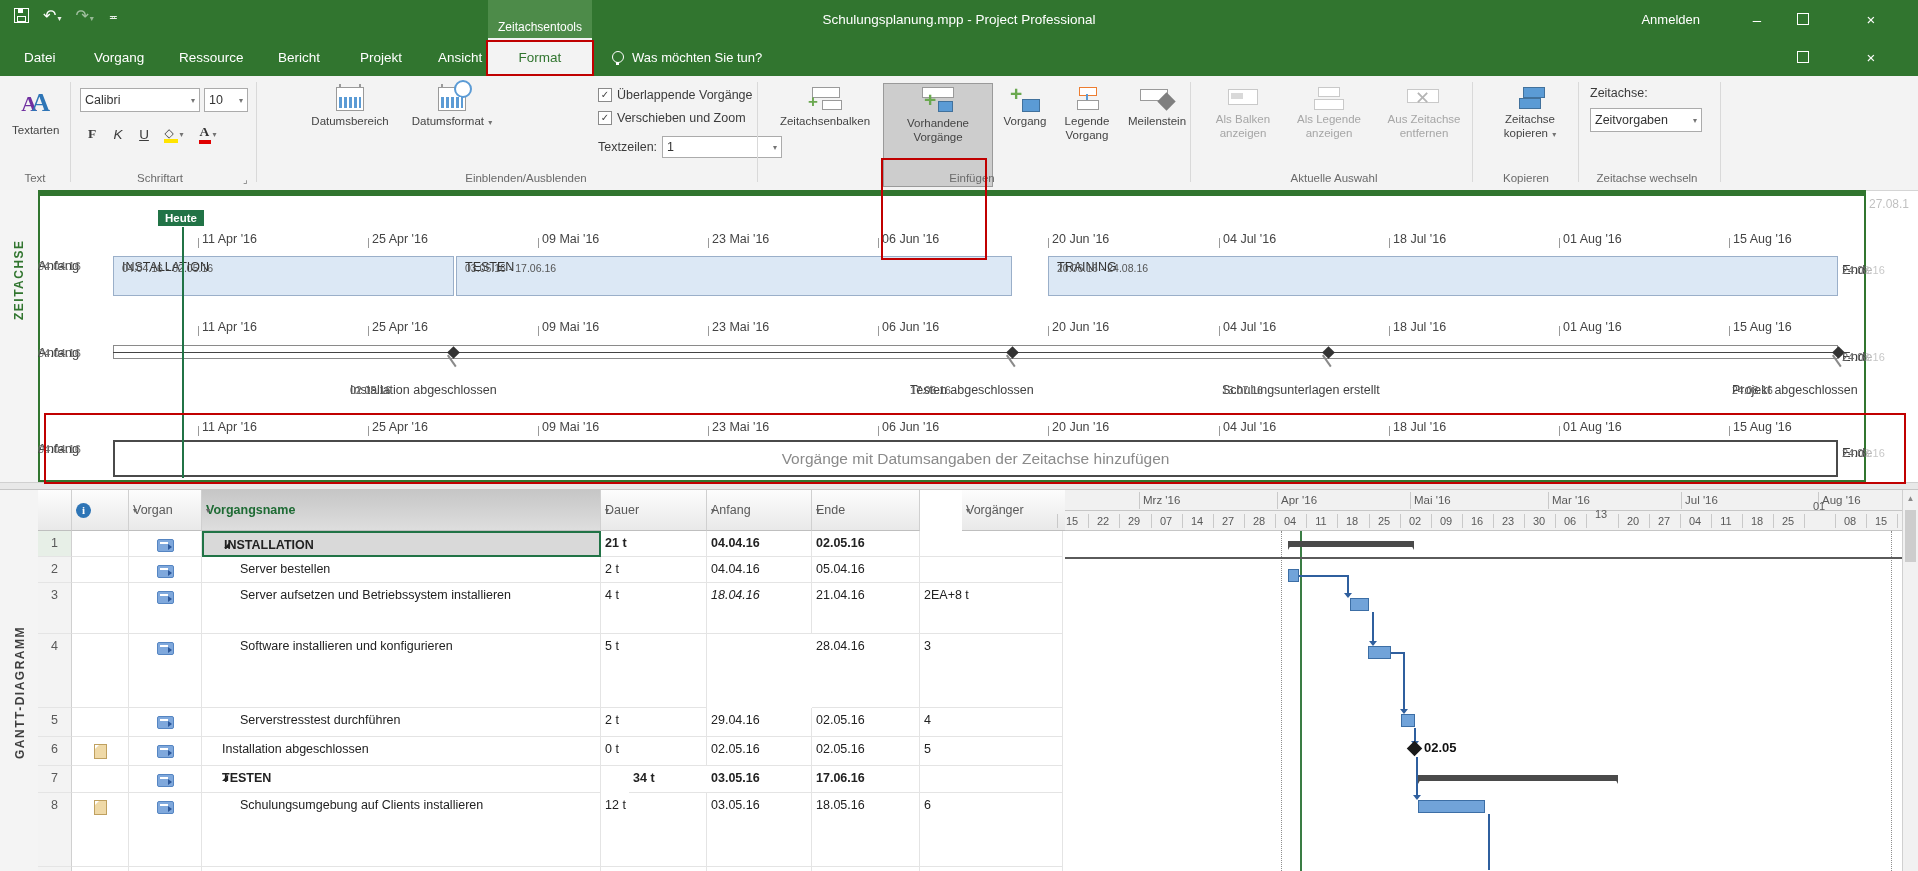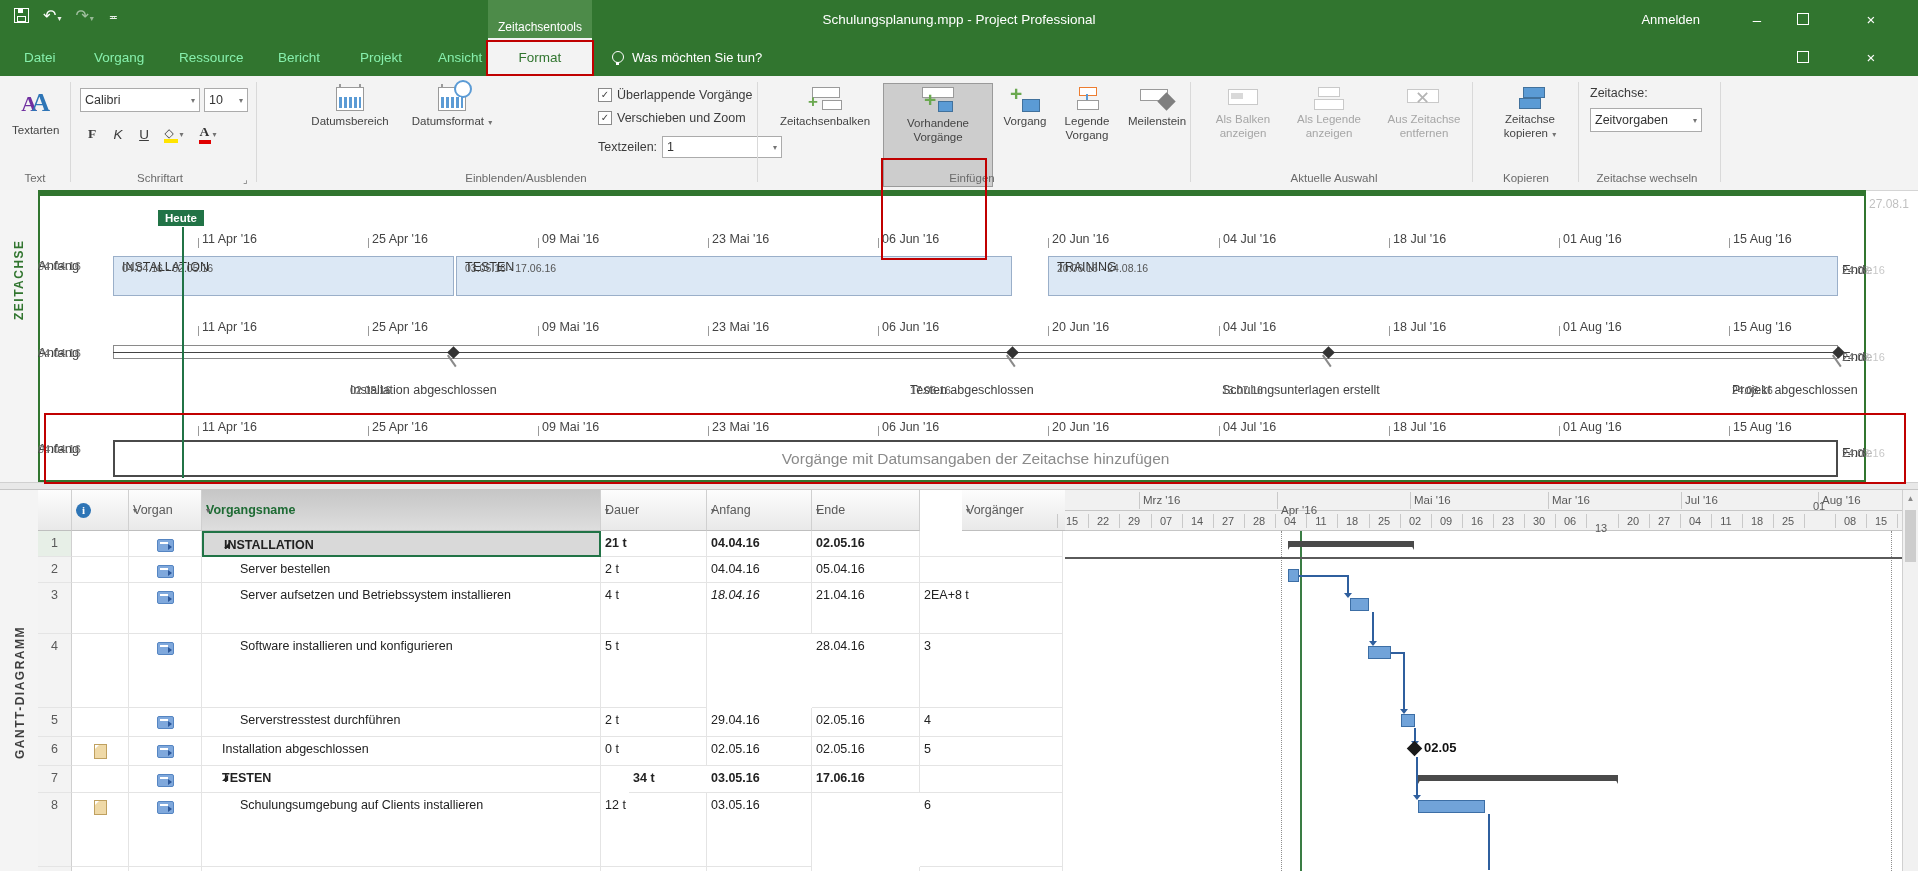--- a/index.html
+++ b/index.html
@@ -18,21 +18,21 @@
   .ctxtools{position:absolute;left:488px;top:0;width:104px;height:38px;background:#4D8B49;color:#fff;
             font-size:12px;display:flex;align-items:flex-end;justify-content:center;padding-bottom:4px;box-sizing:border-box;}
   .wintitle{position:absolute;left:0;right:0;top:0;height:38px;display:flex;align-items:center;justify-content:center;
             color:#fff;font-size:13.5px;pointer-events:none;}
   .signin{position:absolute;right:218px;top:0;height:38px;display:flex;align-items:center;color:#fff;font-size:13px;}
   .winbtn{position:absolute;top:0;width:46px;height:38px;display:flex;align-items:center;justify-content:center;color:#fff;font-size:15px;}
   .restore-glyph{width:10px;height:10px;border:1.4px solid #fff;display:inline-block;}
   
   .tabrow{position:absolute;left:0;top:38px;width:1918px;height:38px;background:#31752F;}
   .tab{position:absolute;top:0;height:38px;display:flex;align-items:center;justify-content:center;
-       color:#86efac;font-size:13.5px;padding:0 16px;box-sizing:border-box;}
+       color:#ffffff;font-size:13.5px;padding:0 16px;box-sizing:border-box;}
   .tab.active{background:#F3F3F3;color:#31752F;}
   .redbox{position:absolute;border:2.5px solid #C00000;box-sizing:border-box;pointer-events:none;z-index:40;}
   .tellme{position:absolute;left:612px;top:0;height:38px;display:flex;align-items:center;gap:8px;color:#fff;font-size:13px;}
   .bulb{width:10px;height:10px;border:1.6px solid #fff;border-radius:50%;position:relative;display:inline-block;}
   .bulb:after{content:"";position:absolute;left:2.5px;top:10px;width:3px;height:3px;background:#fff;}
   
   .ribbon{position:absolute;left:0;top:76px;width:1918px;height:114px;background:#F3F3F3;border-bottom:1px solid #D5D5D5;}
   .gsep{position:absolute;top:6px;height:100px;width:1px;background:#D9D9D9;}
   .glabel{position:absolute;top:96px;font-size:11.5px;color:#6a6a6a;text-align:center;}
   .bigbtn{position:absolute;top:4px;display:flex;flex-direction:column;align-items:center;gap:3px;
@@ -474,21 +474,21 @@
       <div class="thead" style="left: 129px; top: 0px; width: 73px; height: 41px; position: absolute;">Vorgan<div class="flt" style="position: absolute;">▾</div></div>
       <div class="thead sel" style="left: 202px; top: 0px; width: 399px; height: 41px; position: absolute;">Vorgangsname<div class="flt" style="position: absolute;">▾</div></div>
       <div class="thead" style="left: 601px; top: 0px; width: 106px; height: 41px; position: absolute;">Dauer<div class="flt" style="position: absolute;">▾</div></div>
       <div class="thead" style="left: 707px; top: 0px; width: 105px; height: 41px; position: absolute;">Anfang<div class="flt" style="position: absolute;">▾</div></div>
       <div class="thead" style="left: 812px; top: 0px; width: 108px; height: 41px; position: absolute;">Ende<div class="flt" style="position: absolute;">▾</div></div>
       <div class="thead" style="left: 920px; top: 0px; width: 143px; height: 41px; position: absolute; margin-left: 42px;">Vorgänger<div class="flt" style="position: absolute;">▾</div></div>
       <div class="ghead" style="left: 1065px; top: 0px; width: 853px; height: 21px; position: absolute;"></div>
       <div class="ghead" style="left: 1065px; top: 21px; width: 853px; height: 20px; position: absolute;"></div>
       <div class="mon" style="left: 1143px; top: 4px; position: absolute;">Mrz '16</div>
       <div class="vtick" style="left: 1139px; top: 2px; height: 17px; position: absolute;"></div>
-      <div class="mon" style="left: 1281px; top: 14px; position: absolute; text-align: right;">Apr '16</div>
+      <div class="mon" style="left: 1281px; top: 4px; position: absolute; text-align: right;">Apr '16</div>
       <div class="vtick" style="left: 1277px; top: 2px; height: 17px; position: absolute;"></div>
       <div class="mon" style="left: 1414px; top: 4px; position: absolute;">Mai '16</div>
       <div class="vtick" style="left: 1410px; top: 2px; height: 17px; position: absolute;"></div>
       <div class="mon" style="left: 1552px; top: 4px; position: absolute;">Mar '16</div>
       <div class="vtick" style="left: 1548px; top: 2px; height: 17px; position: absolute;"></div>
       <div class="mon" style="left: 1685px; top: 4px; position: absolute;">Jul '16</div>
       <div class="vtick" style="left: 1681px; top: 2px; height: 17px; position: absolute;"></div>
       <div class="mon" style="left: 1822px; top: 4px; position: absolute;">Aug '16</div>
       <div class="vtick" style="left: 1818px; top: 2px; height: 17px; position: absolute;"></div>
       <div class="wk" style="left: 1072px; top: 25px; position: absolute;">15</div>
@@ -518,21 +518,21 @@
       <div class="wk" style="left: 1446px; top: 25px; position: absolute;">09</div>
       <div class="vtick" style="left: 1431px; top: 24px; height: 14px; position: absolute;"></div>
       <div class="wk" style="left: 1477px; top: 25px; position: absolute;">16</div>
       <div class="vtick" style="left: 1462px; top: 24px; height: 14px; position: absolute;"></div>
       <div class="wk" style="left: 1508px; top: 25px; position: absolute;">23</div>
       <div class="vtick" style="left: 1493px; top: 24px; height: 14px; position: absolute;"></div>
       <div class="wk" style="left: 1539px; top: 25px; position: absolute;">30</div>
       <div class="vtick" style="left: 1524px; top: 24px; height: 14px; position: absolute;"></div>
       <div class="wk" style="left: 1570px; top: 25px; position: absolute;">06</div>
       <div class="vtick" style="left: 1555px; top: 24px; height: 14px; position: absolute;"></div>
-      <div class="wk" style="left: 1601px; top: 32px; position: absolute;">13</div>
+      <div class="wk" style="left: 1601px; top: 18px; position: absolute;">13</div>
       <div class="vtick" style="left: 1586px; top: 24px; height: 14px; position: absolute;"></div>
       <div class="wk" style="left: 1633px; top: 25px; position: absolute;">20</div>
       <div class="vtick" style="left: 1618px; top: 24px; height: 14px; position: absolute;"></div>
       <div class="wk" style="left: 1664px; top: 25px; position: absolute;">27</div>
       <div class="vtick" style="left: 1649px; top: 24px; height: 14px; position: absolute;"></div>
       <div class="wk" style="left: 1695px; top: 25px; position: absolute;">04</div>
       <div class="vtick" style="left: 1680px; top: 24px; height: 14px; position: absolute;"></div>
       <div class="wk" style="left: 1726px; top: 25px; position: absolute;">11</div>
       <div class="vtick" style="left: 1711px; top: 24px; height: 14px; position: absolute;"></div>
       <div class="wk" style="left: 1757px; top: 25px; position: absolute;">18</div>
@@ -621,20 +621,21 @@
       <div class="cell num" style="left: 38px; top: 303px; width: 34px; height: 74px; position: absolute;">8</div>
       <div class="cell" style="left: 72px; top: 303px; width: 57px; height: 74px; position: absolute; justify-content: center; padding-top: 7px;">
         <div class="noteicon" style="position: absolute;"></div>
       </div>
       <div class="cell" style="left: 129px; top: 303px; width: 73px; height: 74px; position: absolute; justify-content: center; padding-top: 8px;">
         <div class="modeicon" style="position: absolute;"></div>
       </div>
       <div class="cell" style="left: 202px; top: 303px; width: 399px; height: 74px; position: absolute; padding-left: 38px;">Schulungsumgebung auf Clients installieren</div>
       <div class="cell" style="left: 601px; top: 303px; width: 106px; height: 74px; position: absolute;">12 t</div>
       <div class="cell" style="left: 707px; top: 303px; width: 105px; height: 74px; position: absolute;">03.05.16</div>
+      <div class="cell" style="left: 812px; top: 303px; width: 108px; height: 74px; position: absolute;">18.05.16</div>
       <div class="cell" style="left: 920px; top: 303px; width: 143px; height: 74px; position: absolute;">6</div>
       <div class="cell num" style="left: 38px; top: 377px; width: 34px; height: 12px; position: absolute;">9</div>
       <div class="cell" style="left: 72px; top: 377px; width: 57px; height: 12px; position: absolute; justify-content: center; padding-top: 7px;"></div>
       <div class="cell" style="left: 129px; top: 377px; width: 73px; height: 12px; position: absolute; justify-content: center; padding-top: 8px;"></div>
       <div class="cell" style="left: 202px; top: 377px; width: 399px; height: 12px; position: absolute; padding-left: 38px;"></div>
       <div class="cell" style="left: 601px; top: 377px; width: 106px; height: 12px; position: absolute;"></div>
       <div class="cell" style="left: 707px; top: 377px; width: 105px; height: 12px; position: absolute;"></div>
       <div class="cell" style="left: 812px; top: 377px; width: 108px; height: 12px; position: absolute;"></div>
       <div class="cell" style="left: 920px; top: 377px; width: 143px; height: 12px; position: absolute;"></div>
       <div class="dotline" style="left: 1281px; top: 41px; height: 340px; position: absolute;"></div>

